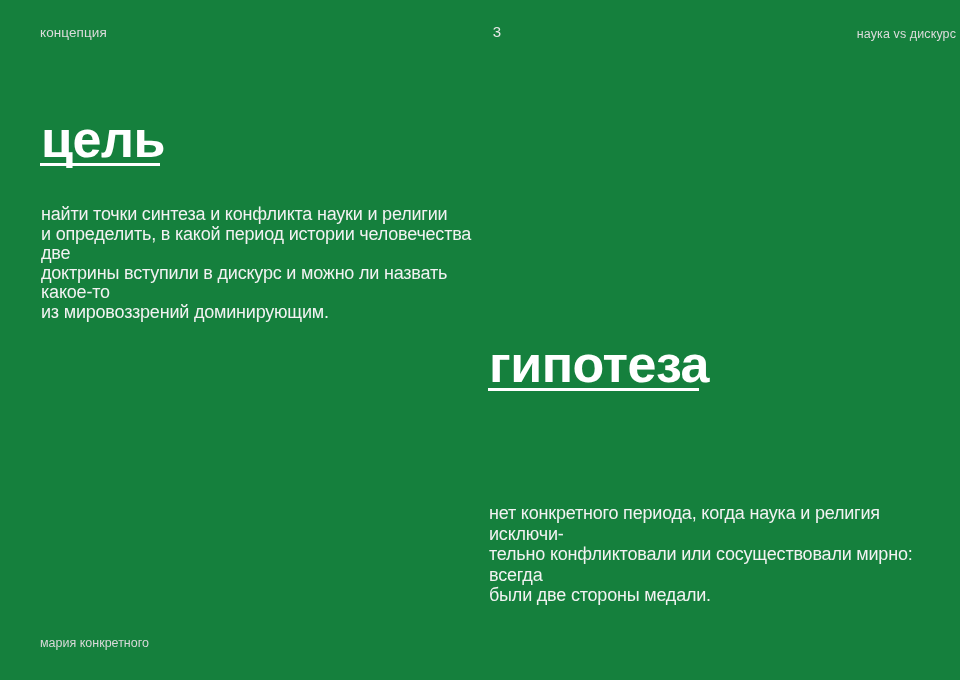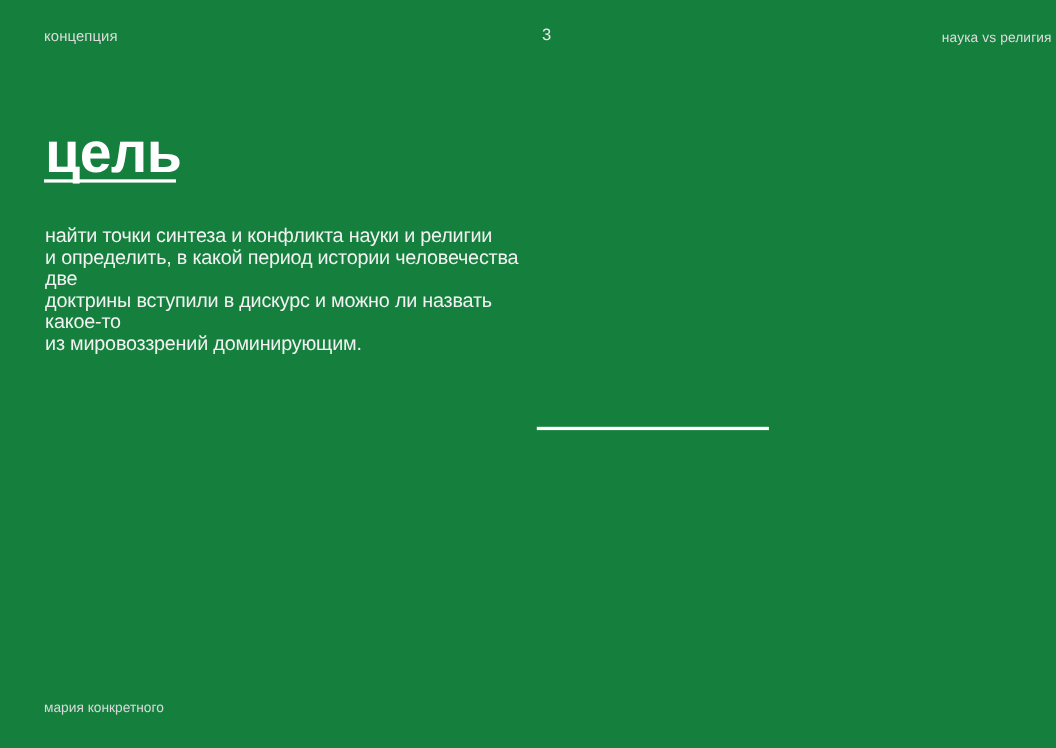--- a/index.html
+++ b/index.html
@@ -64,31 +64,35 @@
 </style>
 </head>
 <body>
 
 <div class="slide">
 
   <div class="abs meta meta-left">концепция</div>
 
   <div class="abs meta meta-center">3</div>
 
-  <div class="abs meta meta-right">наука vs религия</div>
+  <div class="abs meta meta-right">наука vs дискурс</div>
 
   <div class="abs big-heading" style="left:41px; top:113px;">цель</div>
 
   <div class="abs underline-bar" style="left:40px; top:163px; width:120px;"></div>
 
   <div class="abs body-text" style="left:41px; top:205px; width:460px;">найти точки синтеза и конфликта науки и религии
 и определить, в какой период истории человечества две
 доктрины вступили в дискурс и можно ли назвать какое-то
 из мировоззрений доминирующим.</div>
 
+  <div class="abs big-heading" style="left:489px; top:338px;">гипотеза</div>
 
   <div class="abs underline-bar" style="left:488px; top:388px; width:211px;"></div>
 
 
+  <div class="abs body-text hyp-text" style="left:489px; top:503px; width:460px;">нет конкретного периода, когда наука и религия исключи-
+тельно конфликтовали или сосуществовали мирно:  всегда
+были две стороны медали.</div>
 
   <div class="abs credit">мария конкретного</div>
 
 </div>
 
 </body></html>

